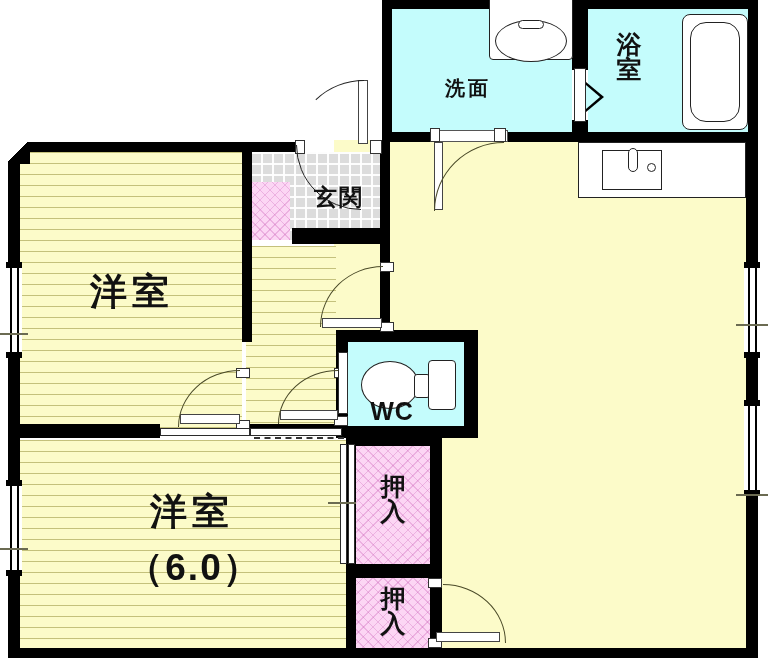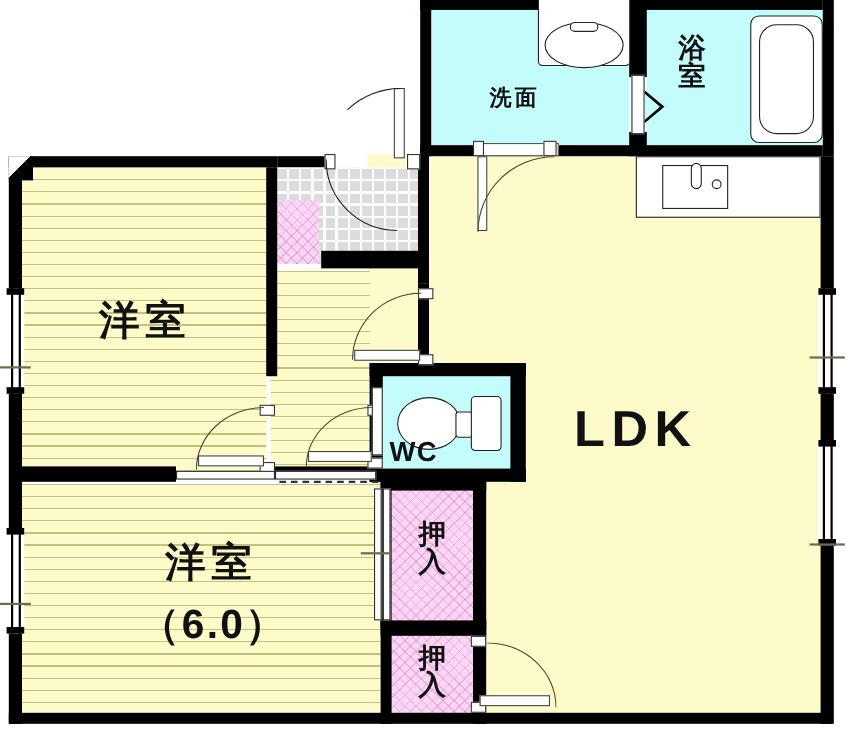--- a/index.html
+++ b/index.html
@@ -231,37 +231,37 @@
   <div class="ab" style="left:744px;top:262px;width:16px;height:96px;background:#fff;border-top:6px solid #000;border-bottom:6px solid #000;box-sizing:border-box;"></div>
   <div class="winline" style="left:748px;top:262px;width:2px;height:96px;"></div>
   <div class="winline" style="left:755px;top:262px;width:2px;height:96px;"></div>
   <div class="tick" style="left:736px;top:324px;width:32px;height:2px;"></div>
 
   <div class="ab" style="left:744px;top:400px;width:16px;height:96px;background:#fff;border-top:6px solid #000;border-bottom:6px solid #000;box-sizing:border-box;"></div>
   <div class="winline" style="left:748px;top:400px;width:2px;height:96px;"></div>
   <div class="winline" style="left:755px;top:400px;width:2px;height:96px;"></div>
   <div class="tick" style="left:736px;top:494px;width:32px;height:2px;"></div>
 
-  <div class="lbl lbl-ldk" style="left:498px;top:365px;width:160px;">LDK</div>
 
   <div class="lbl lbl-md" style="left:408px;top:78px;width:120px;">洗面</div>
 
   <div class="lbl lbl-vert" style="left:612px;top:32px;width:34px;">
     <span>浴</span><br>
     <span>室</span>
   </div>
 
+  <div class="lbl lbl-sm" style="left:296px;top:185px;width:86px;">玄関</div>
 
   <div class="lbl lbl-room" style="left:72px;top:272px;width:120px;">洋室</div>
 
   <div class="lbl lbl-room" style="left:132px;top:492px;width:120px;">洋室</div>
 
   <div class="lbl lbl-room-sub" style="left:116px;top:548px;width:156px;">（6.0）</div>
 
-  <div class="lbl lbl-wc" style="left:348px;top:398px;width:56px;">WC</div>
+  <div class="lbl lbl-wc" style="left:348px;top:398px;width:56px;padding-left:16px;">WC</div>
 
   <div class="lbl lbl-vert" style="left:376px;top:474px;width:34px;">
     <span>押</span><br>
     <span>入</span>
   </div>
 
   <div class="lbl lbl-vert" style="left:376px;top:586px;width:34px;">
     <span>押</span><br>
     <span>入</span>
   </div>

